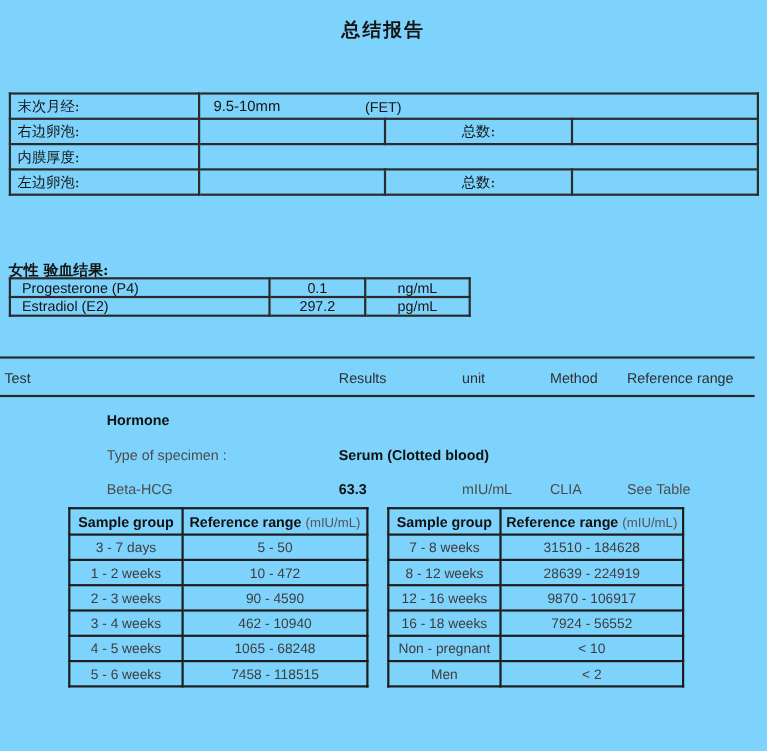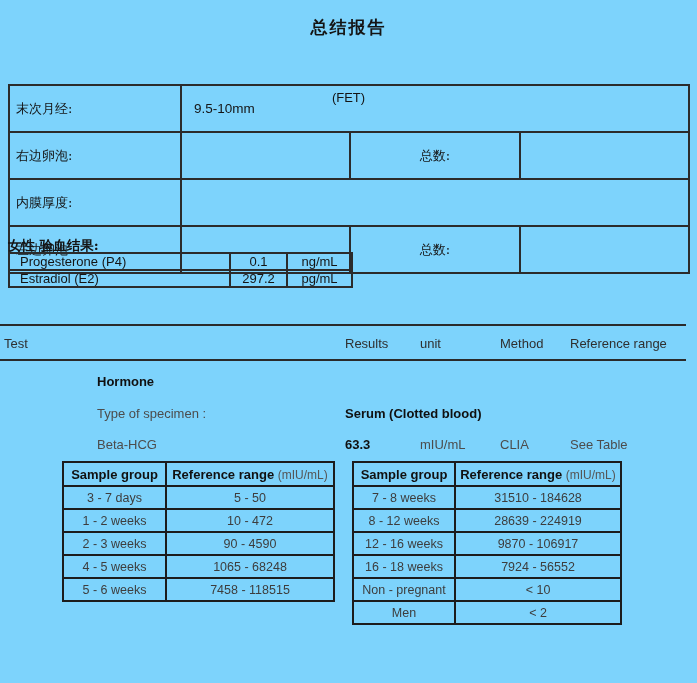--- a/index.html
+++ b/index.html
@@ -8,48 +8,48 @@
   .cn{font-family:"DejaVu Serif",serif;}
 
   .title{position:absolute;top:16px;left:0;width:697px;text-align:center;
          font-weight:bold;font-size:17px;letter-spacing:2px;}
   .subtitle{position:absolute;top:45px;left:0;width:697px;text-align:center;font-size:13px;margin-top:45px;}
 
   table{border-collapse:collapse;table-layout:fixed;}
 
   
   .summary{position:absolute;top:84px;left:8px;width:682px;}
-  .summary td{border:2px solid #2b2b2b;height:21px;font-size:13px;padding:12px 6px;
+  .summary td{border:2px solid #2b2b2b;height:21px;font-size:13px;padding:0 6px;
               overflow:hidden;white-space:nowrap;}
   .summary td.lbl{width:158px;}
   .summary td.tlbl{width:54px;text-align:center;padding:0 2px;}
   .summary td.tval{width:212px;}
   .summary td.val1{font-size:13.5px;padding-left:12px;}
 
   
   .remark{position:absolute;top:204px;left:8px;width:685px;font-size:13px;white-space:nowrap;}
   .remark .remark-label{display:inline-block;width:92px;}
 
   
   .blood-heading{position:absolute;top:237px;left:8px;font-size:13.5px;font-weight:bold;}
   .blood{position:absolute;top:252px;left:8px;width:339px;}
-  .blood td{border:2px solid #2b2b2b;height:14px;font-size:13px;padding:0 4px;
+  .blood td{border:2px solid #2b2b2b;height:14px;font-size:13px;padding:0 19px;
             overflow:hidden;white-space:nowrap;}
   .blood td.name{width:205px;padding-left:10px;}
   .blood td.num{width:47px;text-align:center;}
   .blood td.unit{width:55px;text-align:center;margin-left:36px;}
 
   
   .rule{position:absolute;left:0;width:686px;height:2px;background:#2a2a2a;}
   .rule1{top:324px;}
   .rule2{top:359px;}
   .lab{position:absolute;font-size:13px;color:#2f2f2f;white-space:nowrap;}
   .gray{color:#4c4c4c;}
   .bold{font-weight:bold;color:#101010;}
-  .x-test{left:4px;}  .x-res{left:345px;} .x-unit{left:420px;}
+  .x-test{left:4px;}  .x-res{left:308px;} .x-unit{left:420px;}
   .x-meth{left:500px;} .x-ref{left:570px;} .x-name{left:78px;margin-left:19px;}
   .y-head{top:336px;} .y-horm{top:374px;} .y-spec{top:406px;} .y-row{top:437px;}
 
   
   .ref th,.ref td{border:2px solid #1c1c1c;text-align:center;overflow:hidden;white-space:nowrap;}
   .ref th{height:20px;font-size:13px;font-weight:bold;color:#111;}
   .ref td{height:19px;font-size:12.5px;color:#3d3d3d;}
   .ref .ru{font-weight:normal;color:#555;font-size:12px;}
   .ref-left{position:absolute;top:461px;left:62px;width:273px;}
   .ref-left .cg{width:99px;}
@@ -140,20 +140,24 @@
         </tr>
     <tr>
           <td>1 - 2 weeks</td>
           <td>10 - 472</td>
         </tr>
     <tr>
           <td>2 - 3 weeks</td>
           <td>90 - 4590</td>
         </tr>
     <tr>
+          <td>3 - 4 weeks</td>
+          <td>462 - 10940</td>
+        </tr>
+    <tr>
           <td>4 - 5 weeks</td>
           <td>1065 - 68248</td>
         </tr>
     <tr>
           <td>5 - 6 weeks</td>
           <td>7458 - 118515</td>
         </tr>
   </tbody>
     </table>
 

